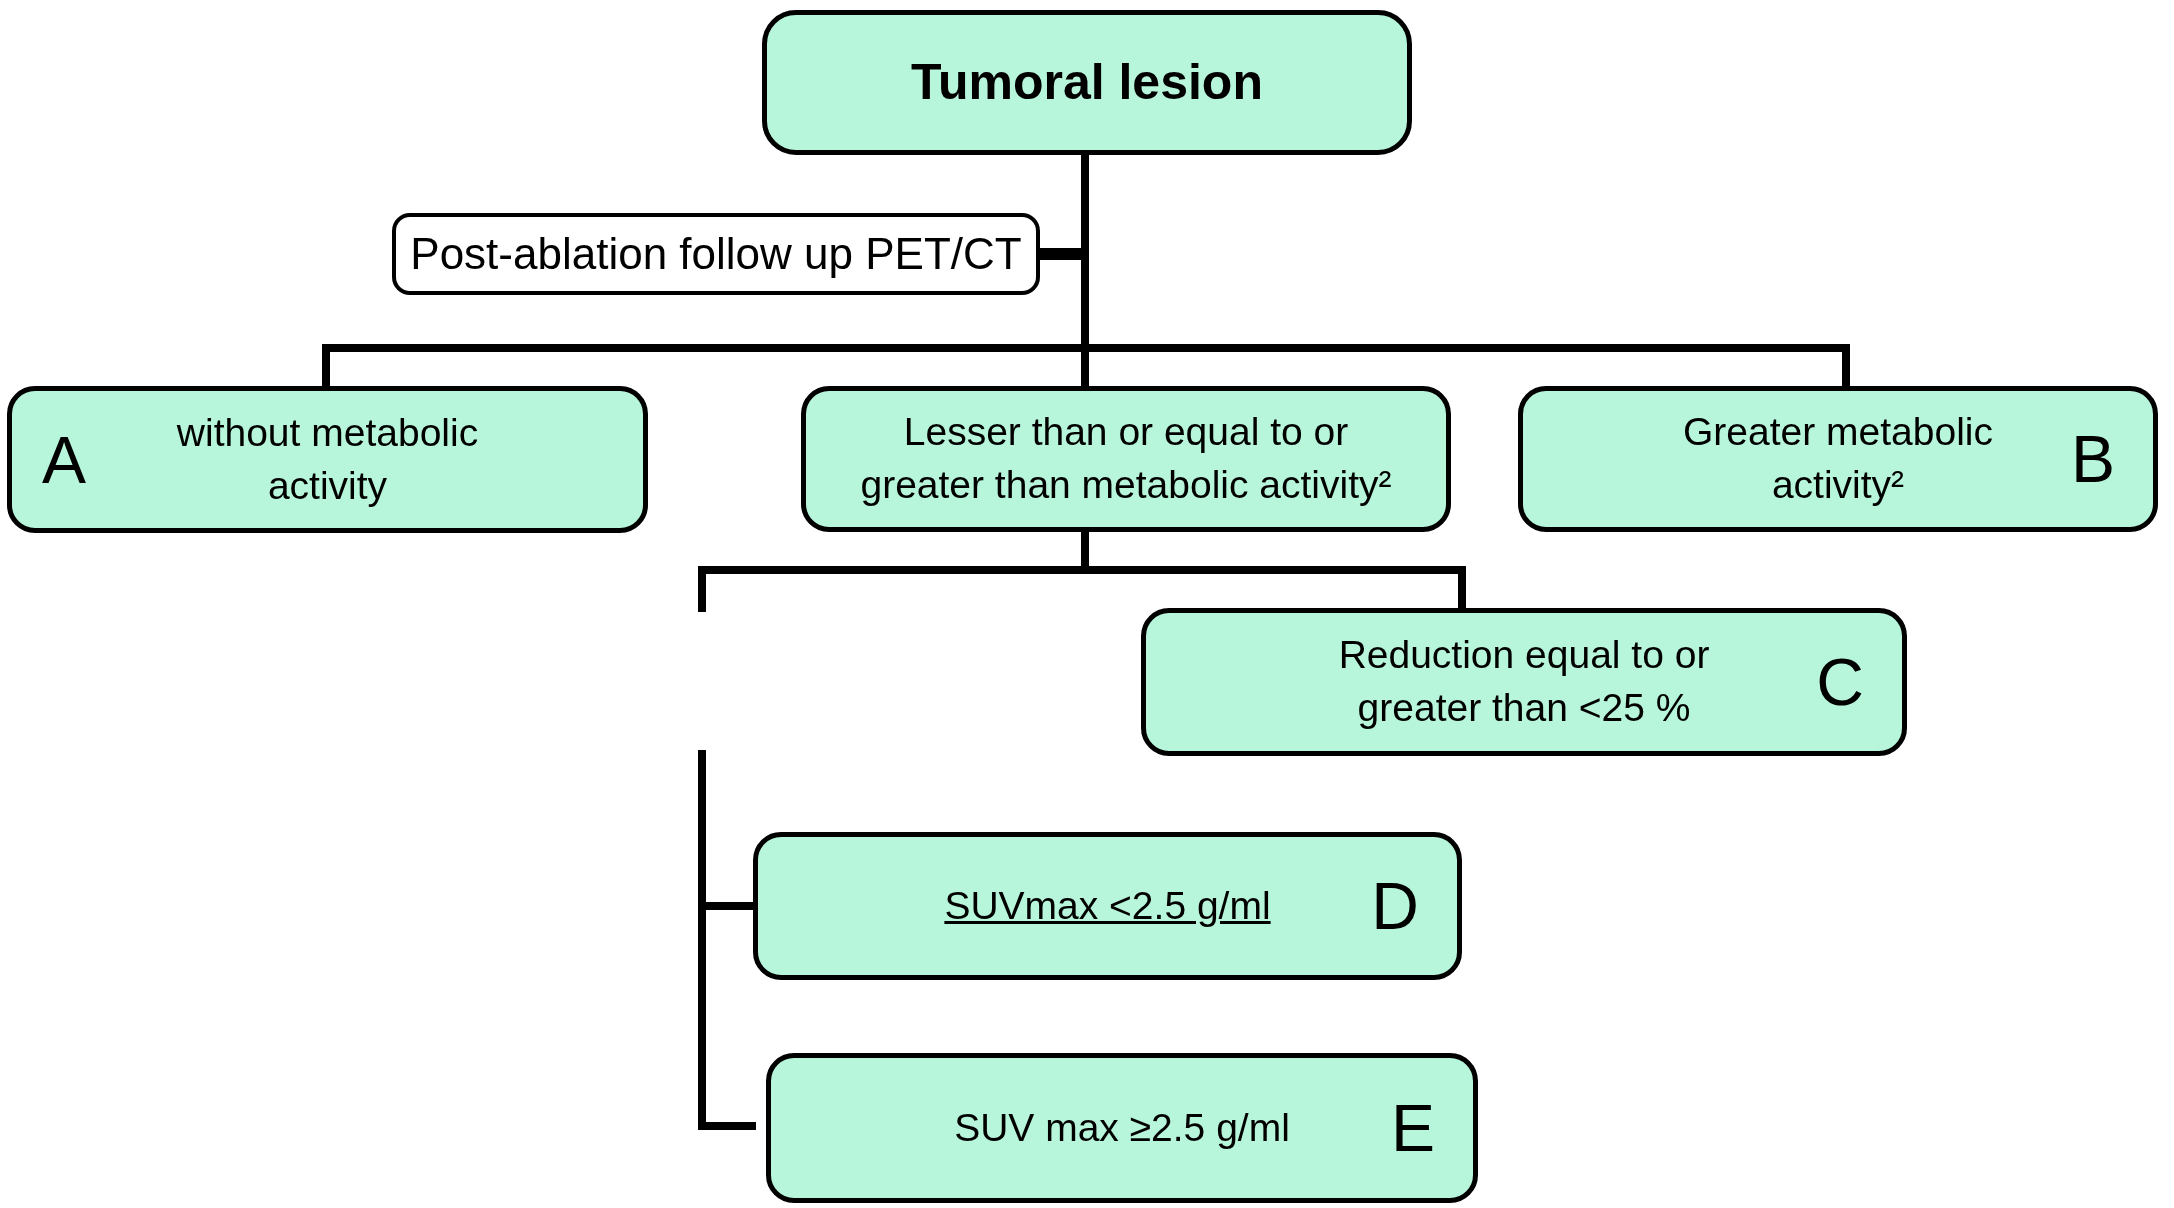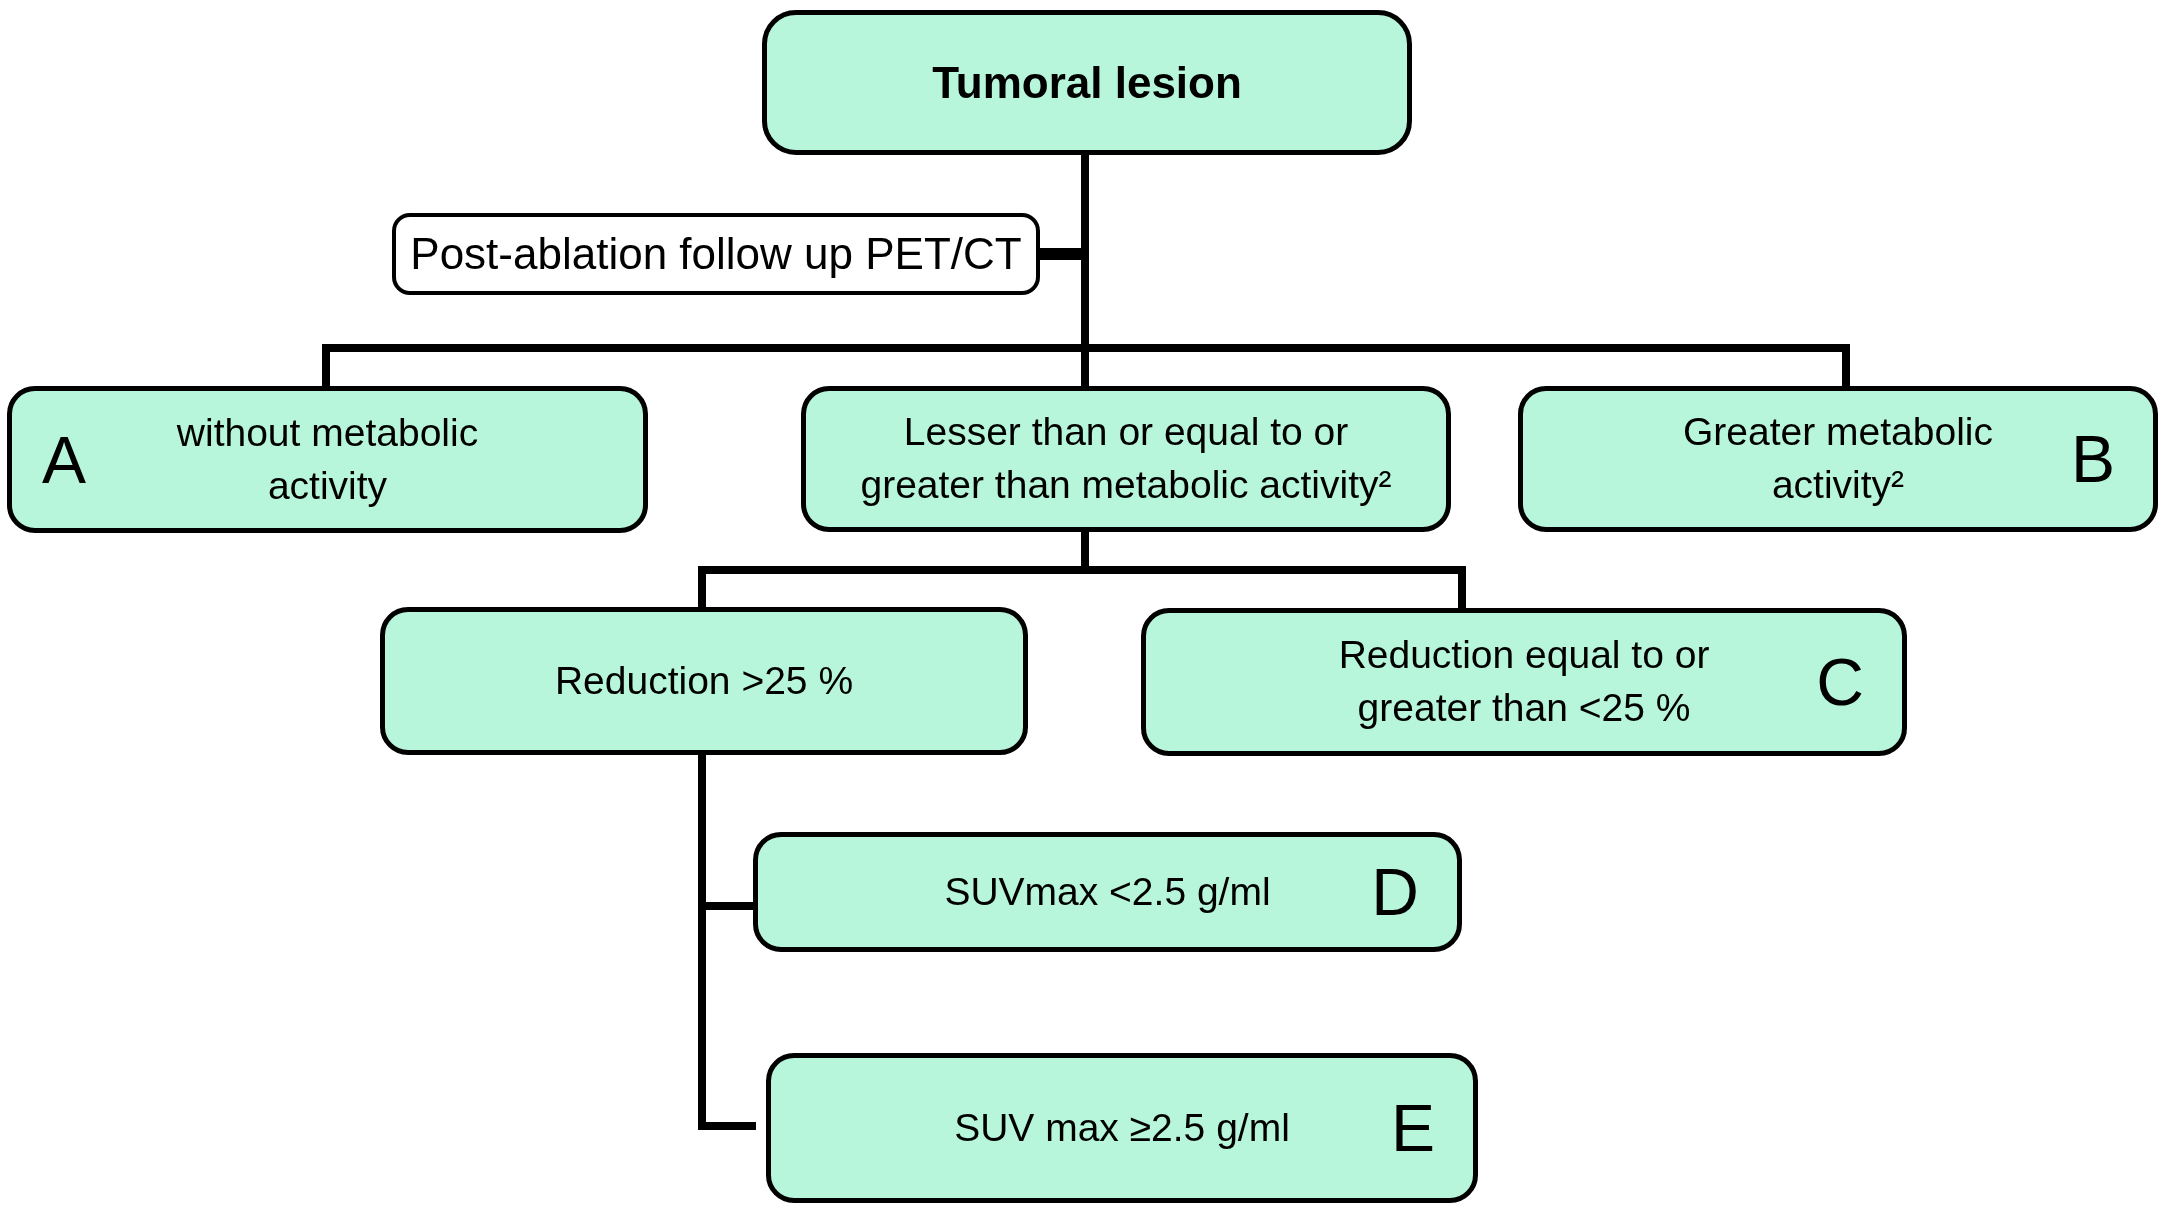--- a/index.html
+++ b/index.html
@@ -32,21 +32,21 @@
     text-align: center;
     font-size: 39px;
     line-height: 1.35;
   }
   .node.white {
     background: var(--side-fill, #ffffff);
     border-width: 4px;
     border-radius: 18px;
   }
   .node.title-node {
-    font-size: 44px;
+    font-size: 50px;
     font-weight: bold;
     border-radius: 34px;
   }
   .tline { display: block; }
   .big-letter {
     position: absolute;
     font-size: 66px;
     line-height: 1;
     top: 50%;
     transform: translateY(-50%);
@@ -96,33 +96,30 @@
   </div>
 
   <div class="node" style="left:1518px; top:386px; width:640px; height:146px;">
     <span class="node-text">
       <span class="tline">Greater metabolic</span>
       <span class="tline">activity²</span>
     </span>
     <span class="big-letter letter-right">B</span>
   </div>
 
-  <div class="node" style="left:380px; top:607px; width:648px; height:148px;">
-    <span class="node-text">Reduction &gt;25 %</span>
-  </div>
 
   <div class="node" style="left:1141px; top:608px; width:766px; height:148px;">
     <span class="node-text">
       <span class="tline">Reduction equal to or</span>
       <span class="tline">greater than &lt;25 %</span>
     </span>
     <span class="big-letter letter-right">C</span>
   </div>
 
-  <div class="node" style="left:753px; top:832px; width:709px; height:120px;">
+  <div class="node" style="left:753px; top:832px; width:709px; height:148px;text-decoration:underline;">
     <span class="node-text">SUVmax &lt;2.5 g/ml</span>
     <span class="big-letter letter-right">D</span>
   </div>
 
   <div class="node" style="left:750px; top:1053px; width:712px; height:150px;margin-left:16px;">
     <span class="node-text">SUV max ≥2.5 g/ml</span>
     <span class="big-letter letter-right">E</span>
   </div>
 
 </div>

